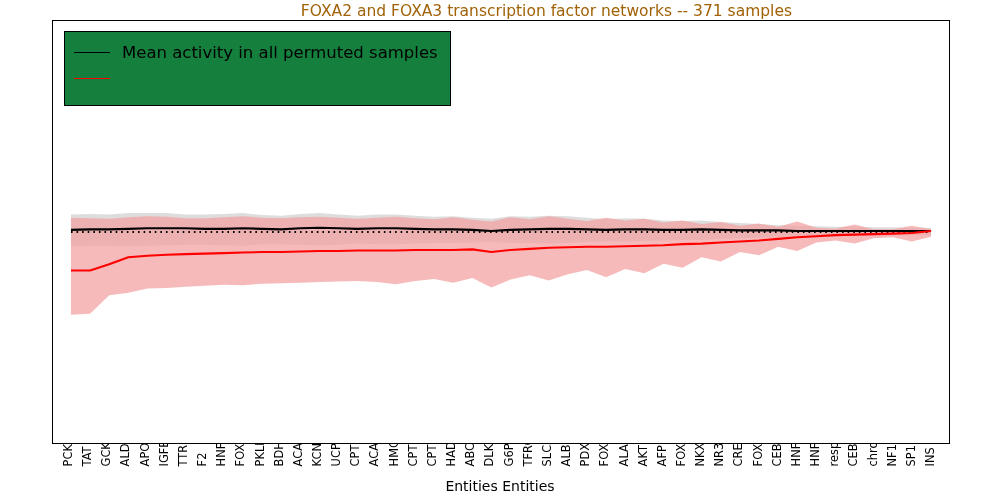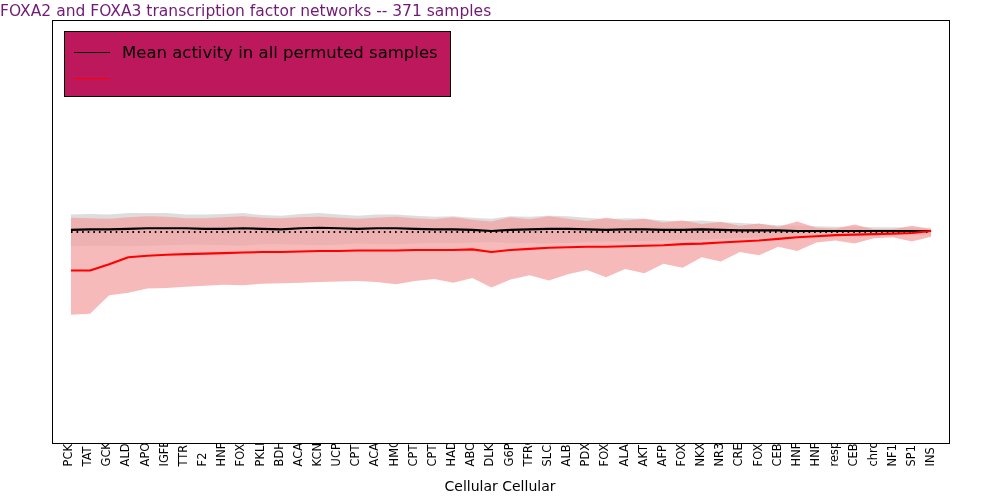--- a/index.html
+++ b/index.html
@@ -1,21 +1,21 @@
 <!DOCTYPE html>
 <html><head>
 <meta charset="utf-8">
 <style>
   html,body{margin:0;padding:0;background:#ffffff;}
   body{width:1000px;height:500px;font-family:"DejaVu Sans",sans-serif;overflow:hidden;}
   #figure{position:relative;width:1000px;height:500px;background:#fff;}
 
   #chart-title{
-    position:absolute;left:0;top:2px;width:792px;text-align:left;
-    font-size:15.5px;color:#701a75;letter-spacing:0px;
+    position:absolute;left:0;top:2px;width:792px;text-align:right;
+    font-size:15.5px;color:#a16207;letter-spacing:0px;
   }
 
   
   #plot-area{
     position:absolute;left:52px;top:20px;width:898px;height:424px;
     border:1.6px solid #000;box-sizing:border-box;background:#fff;
   }
   #plot-svg{position:absolute;left:0;top:0;width:100%;height:100%;display:block;}
   .ytick-mark{position:absolute;left:52px;width:7px;height:1.6px;background:#000;}
   .ytick-mark.right{left:943px;}
@@ -28,36 +28,36 @@
   .xtick-label{
     position:absolute;bottom:0;
     font-size:11.4px;color:#000;white-space:nowrap;
     transform-origin:left bottom;transform:rotate(-90deg);
     line-height:1;
   }
 
   
   #legend{
     position:absolute;left:64px;top:31px;
-    background:#be185d;border:1.5px solid #000;
-    padding:7px 12px 5px 9px;box-sizing:border-box;
+    background:#15803d;border:1.5px solid #000;
+    padding:7px 12px 14px 9px;box-sizing:border-box;
   }
   .legend-row{display:flex;align-items:center;height:26px;}
   .legend-swatch{width:36px;height:0;border-top:1.8px solid #000;margin-right:12px;flex:0 0 36px;}
   .legend-swatch.red{border-top-color:#ff0000;}
   .legend-text{font-size:16.5px;color:#000;white-space:nowrap;}
 </style>
 </head>
 <body>
 
 <div id="figure">
 
   <div id="chart-title">FOXA2 and FOXA3 transcription factor networks -- 371 samples</div>
 
-  <div id="x-axis-label">Cellular Cellular</div>
+  <div id="x-axis-label">Entities Entities</div>
 
   <div id="ytick-layer">
       <div class="ytick-mark" style="top: 73px;"></div>
       <div class="ytick-mark right" style="top: 73px;"></div>
       <div class="ytick-mark" style="top: 126px;"></div>
       <div class="ytick-mark right" style="top: 126px;"></div>
       <div class="ytick-mark" style="top: 179px;"></div>
       <div class="ytick-mark right" style="top: 179px;"></div>
       <div class="ytick-mark" style="top: 232px;"></div>
       <div class="ytick-mark right" style="top: 232px;"></div>

